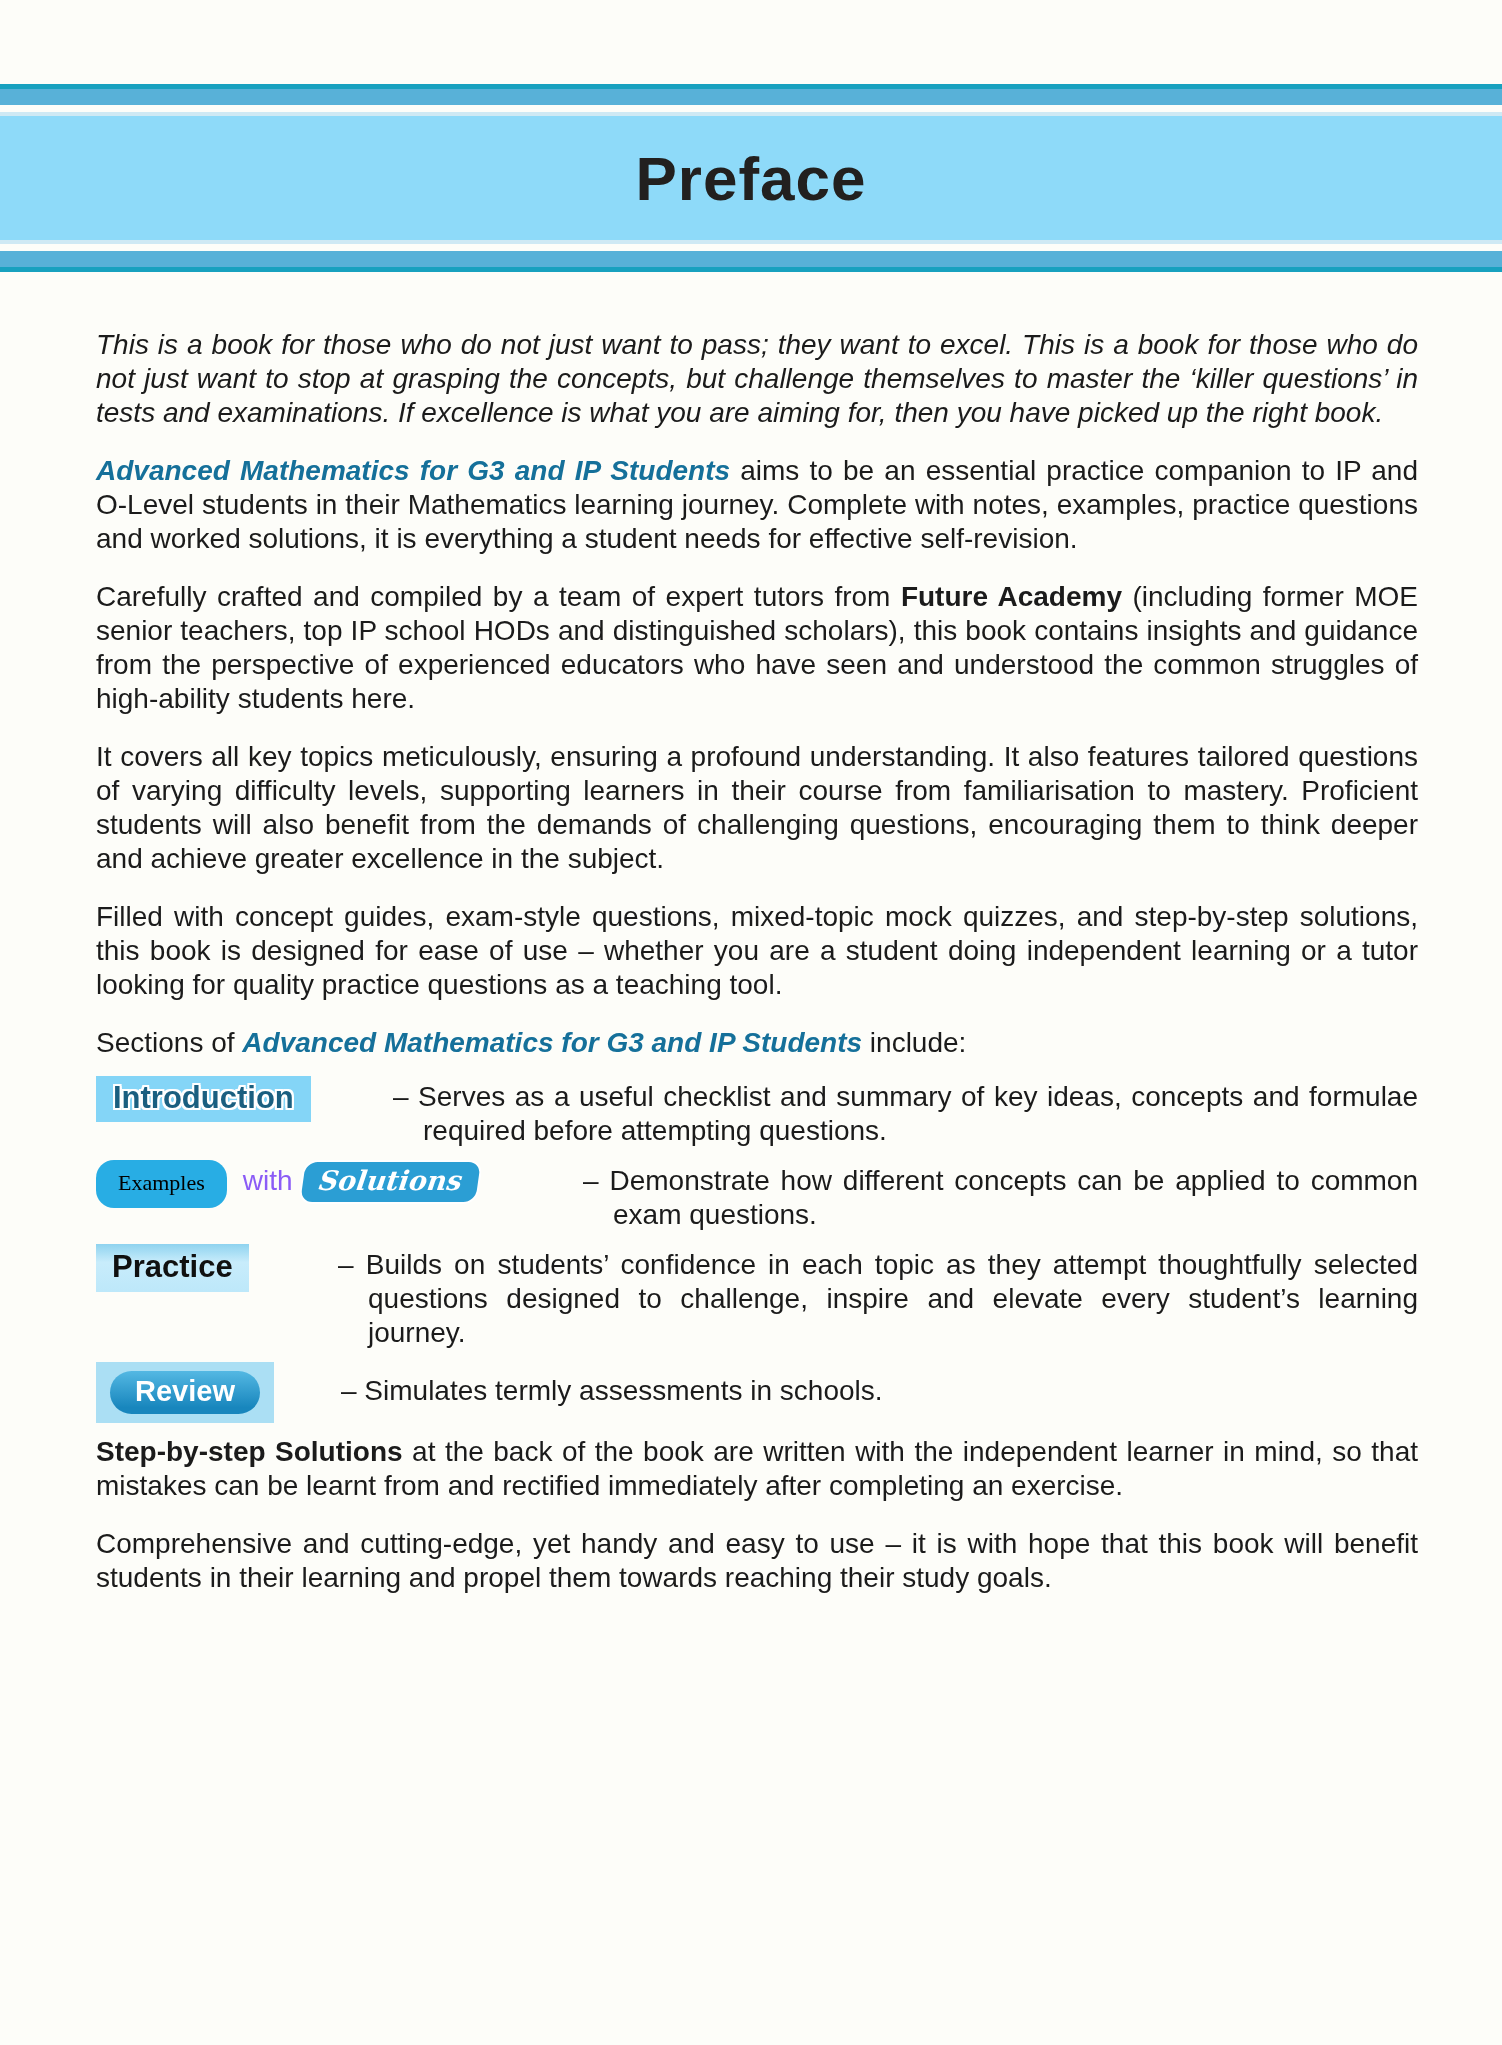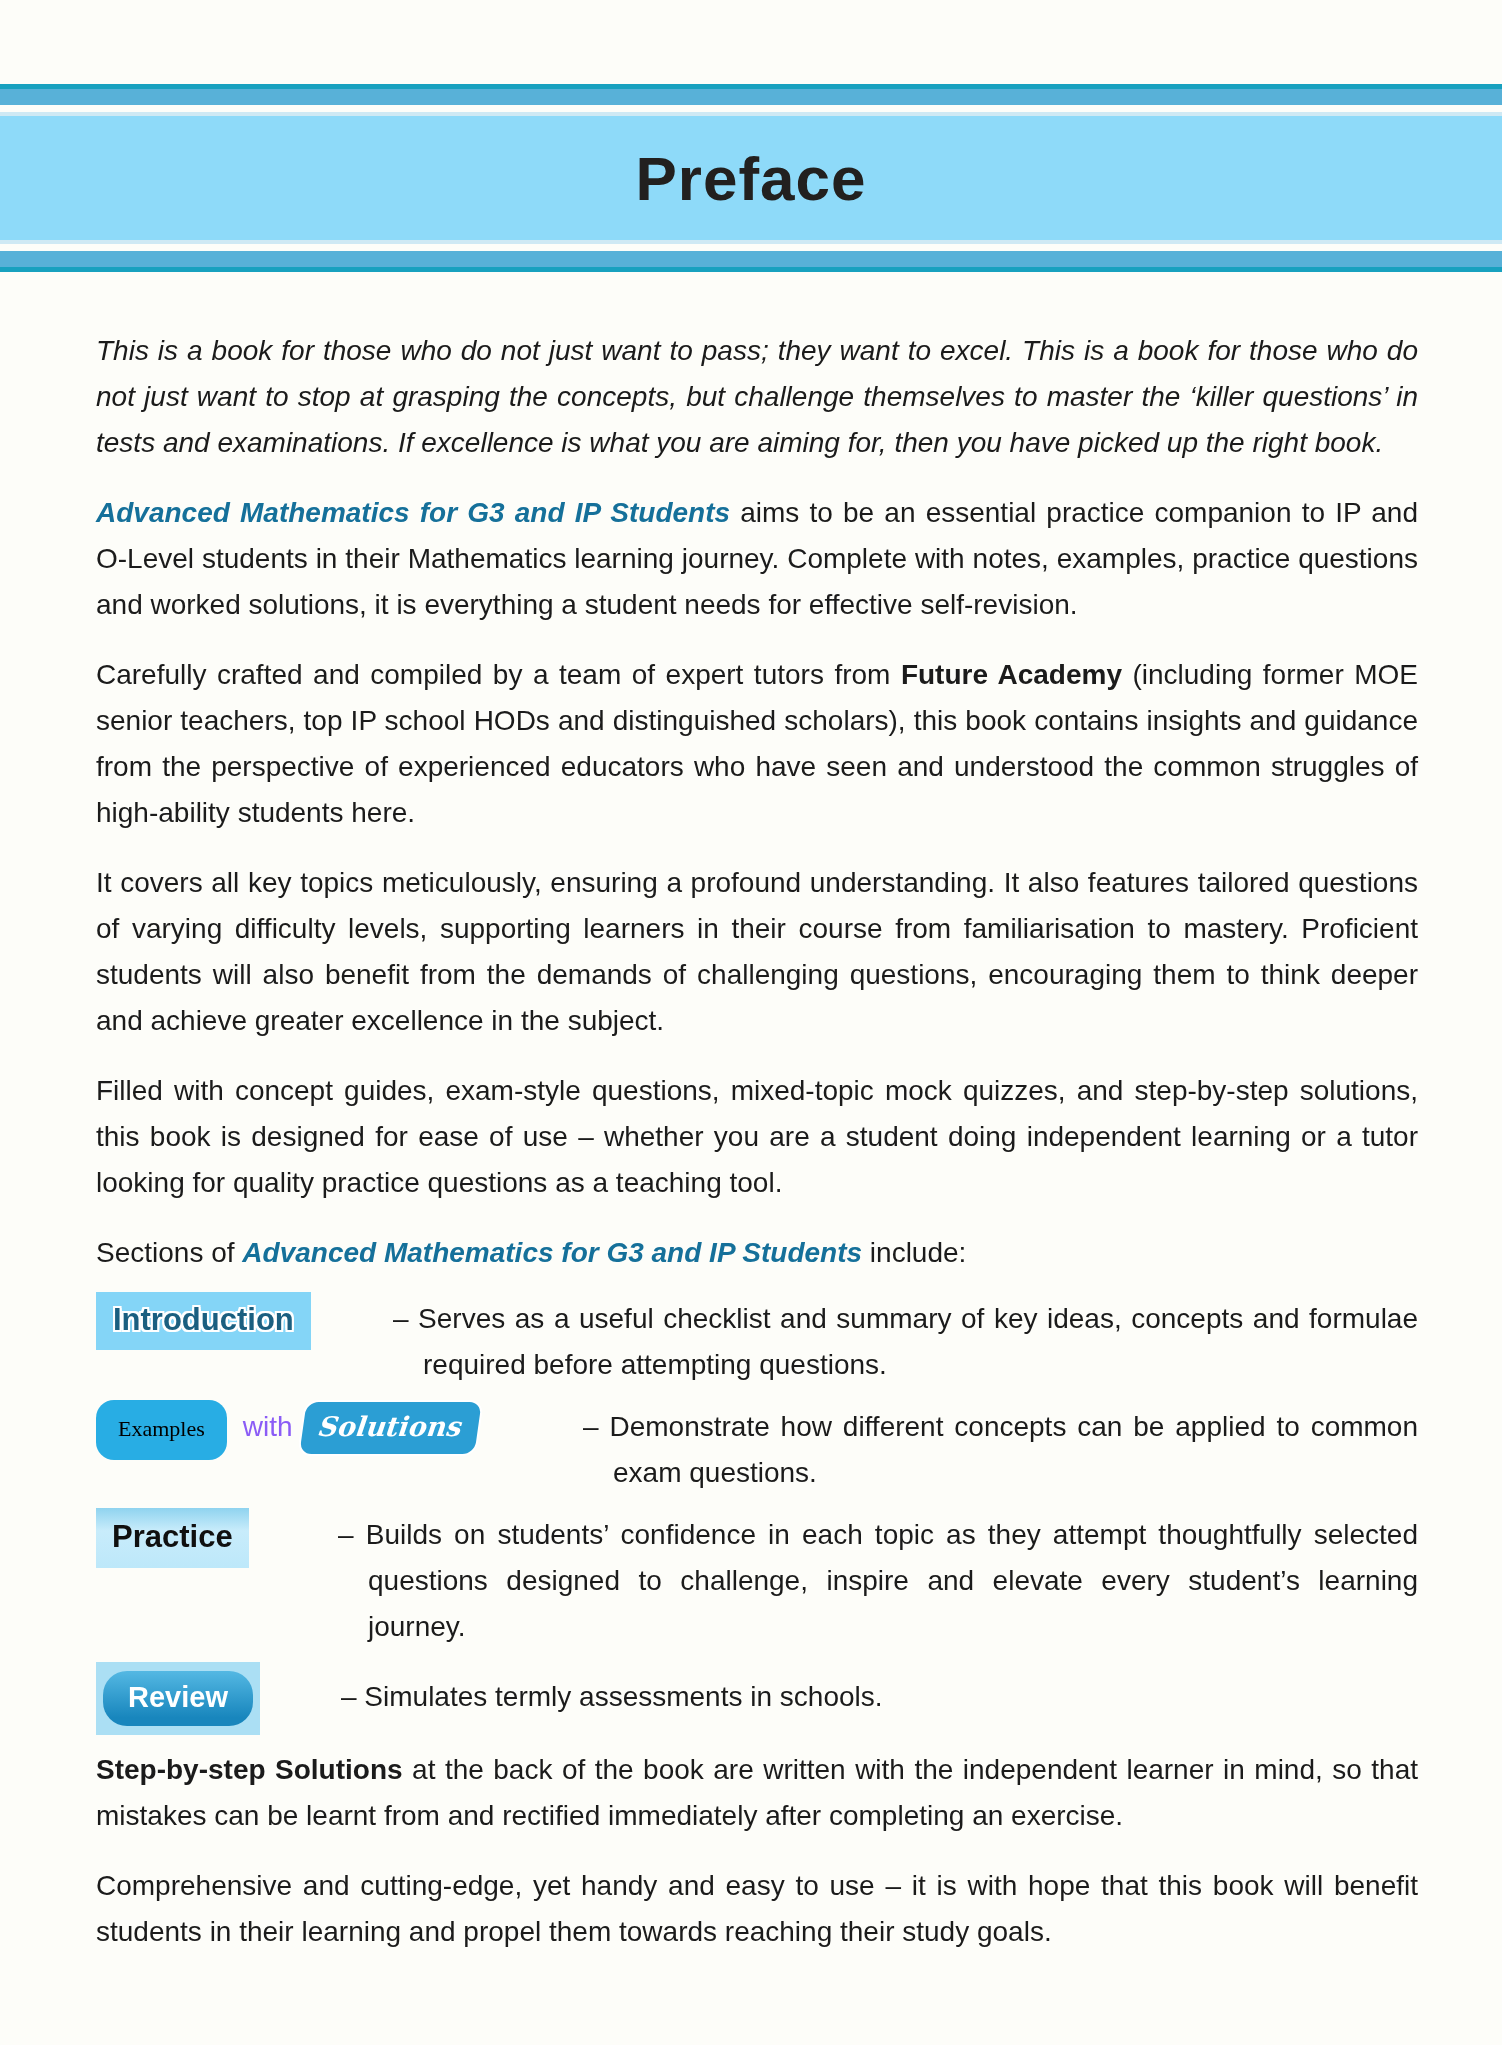--- a/index.html
+++ b/index.html
@@ -33,21 +33,21 @@
     font-size: 62px;
     font-weight: bold;
     letter-spacing: 1px;
     color: #22201f;
   }
   
   .content {
     margin: 56px 84px 0 96px;
     color: #1b1b1b;
     font-size: 28px;
-    line-height: 46px;
+    line-height: 34px;
   }
   .para {
     margin: 0 0 24px 0;
     text-align: justify;
   }
   .italic { font-style: italic; }
   .bold { font-weight: bold; }
   .book-title {
     font-weight: bold;
     font-style: italic;
@@ -119,21 +119,21 @@
     background: linear-gradient(180deg, #8fd3ef 0%, #c8ecfb 38%, #bde8fa 100%);
     color: #101010;
     font-size: 31px;
     font-weight: bold;
     padding: 6px 16px 8px 16px;
     text-align: center;
   }
   .badge-review-backing {
     display: inline-block;
     background: #abdff4;
-    padding: 9px 7px;
+    padding: 9px 14px;
     text-align: center;
   }
   .badge-review {
     display: inline-block;
     background: linear-gradient(180deg, #54b8e3 0%, #1886bd 85%);
     color: #ffffff;
     font-size: 29px;
     font-weight: bold;
     padding: 3px 25px 6px 25px;
     border-radius: 24px;

